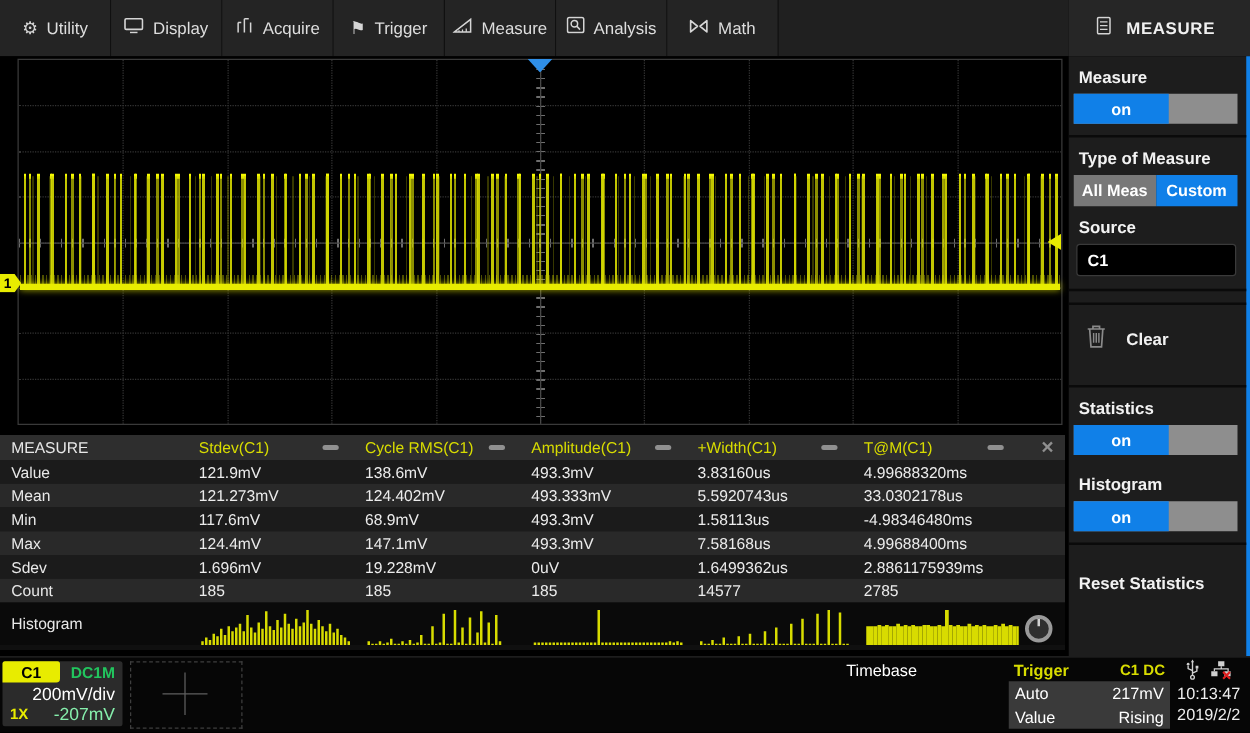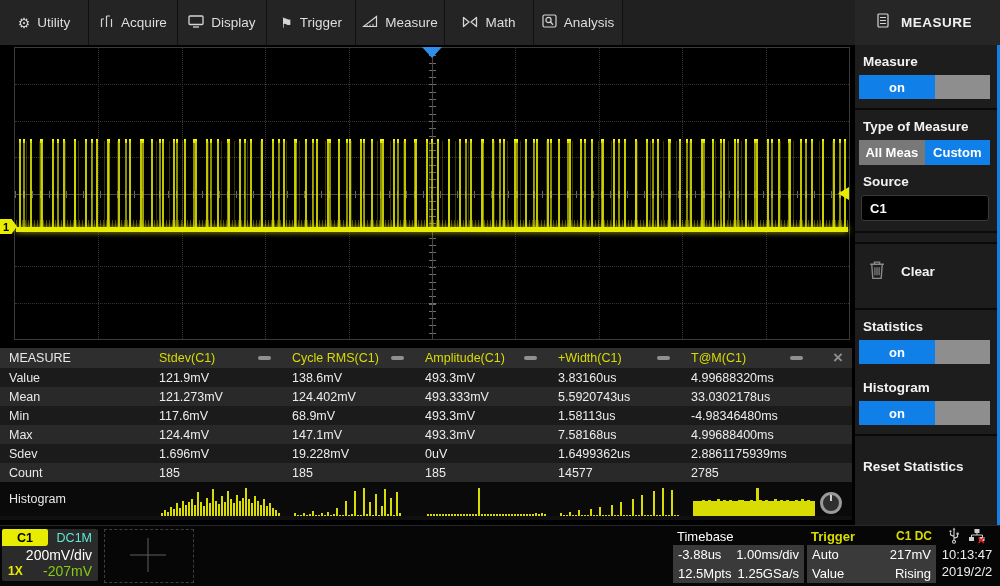--- a/index.html
+++ b/index.html
@@ -92,24 +92,24 @@
            color:#fff;font-weight:bold;font-size:13px;display:flex;align-items:center;padding-left:8px;}
   .sb-row{height:55px;display:flex;align-items:center;gap:15px;padding-left:13px;}
   .sb-row .ml{font-size:13.5px;font-weight:bold;color:#f2f2f2;}
   .sb-reset{height:44px;display:flex;align-items:center;padding-left:8px;font-size:13.5px;font-weight:bold;color:#f2f2f2;margin-top:8px;}
 
   
   .bottombar{position:absolute;left:0;top:525px;width:1000px;height:61px;background:#060606;border-top:1px solid #262626;box-sizing:border-box;}
   .chbox{position:absolute;left:2px;top:3px;width:96px;height:52px;background:#2b2b2b;border-radius:2px;}
   .ch-tab{position:absolute;left:0;top:0;width:46px;height:17px;background:#e8ec00;color:#000;font-weight:bold;
           font-size:12.5px;display:flex;align-items:center;justify-content:center;border-radius:2px 2px 3px 0;}
-  .ch-coupling{position:absolute;right:6px;top:2px;color:#5eead4;font-weight:normal;font-size:12.5px;}
+  .ch-coupling{position:absolute;right:6px;top:2px;color:#22c55e;font-weight:bold;font-size:12.5px;}
   .ch-scale{position:absolute;right:6px;top:18px;color:#fff;font-size:14px;}
   .ch-probe{position:absolute;left:6px;top:35px;color:#e8ec00;font-size:12px;font-weight:bold;}
-  .ch-offset{position:absolute;right:6px;top:34px;color:#84cc16;font-size:14px;}
+  .ch-offset{position:absolute;right:6px;top:34px;color:#86efac;font-size:14px;}
   .emptybox{position:absolute;left:104px;top:3px;width:88px;height:52px;border:1px dashed #3e3e3e;}
   .tbbox{position:absolute;left:673px;top:2px;width:131px;height:56px;}
   .box-title{color:#fff;font-size:13px;padding:1px 4px;height:17px;box-sizing:border-box;}
   .box-vals{background:#3a3a3a;height:38px;display:grid;grid-template-columns:1fr 1fr;align-items:center;
             padding:0 5px;font-size:13px;color:#fff;}
   .box-vals .rt{text-align:right;}
   .trbox{position:absolute;left:807px;top:2px;width:129px;height:56px;}
   .tr-title{display:flex;justify-content:space-between;padding:1px 4px;height:17px;box-sizing:border-box;}
   .tr-title .tl{color:#d8dc00;font-weight:bold;font-size:13px;}
   .tr-title .ts{color:#d8dc00;font-weight:bold;font-size:12px;}
@@ -121,56 +121,56 @@
 <body>
 
 <div class="screen" data-interactable="false">
 
   <header class="topbar" data-interactable="false">
     <div class="menu-item" data-interactable="true">
       <span class="uni" data-interactable="false">⚙</span>
       <span class="ml" data-interactable="false">Utility</span>
     </div>
     <div class="menu-item" data-interactable="true">
-      <span data-interactable="false"><svg width="15" height="14" viewBox="0 0 15 14">
-            <path d="M2.5 13V5M7.5 13V2M12.5 13V5M2.5 5h2.5M7.5 2h3.5" fill="none" stroke="#d5d5d5" stroke-width="1.2"></path>
-          </svg></span>
-      <span class="ml" data-interactable="false">Acquire</span>
-    </div>
-    <div class="menu-item" data-interactable="true">
       <span data-interactable="false"><svg width="16" height="13" viewBox="0 0 16 13">
             <rect x="1" y="1" width="14" height="8.5" rx="1" fill="none" stroke="#d5d5d5" stroke-width="1.3"></rect>
             <path d="M5 12h6" stroke="#d5d5d5" stroke-width="1.3"></path>
           </svg></span>
       <span class="ml" data-interactable="false">Display</span>
+    </div>
+    <div class="menu-item" data-interactable="true">
+      <span data-interactable="false"><svg width="15" height="14" viewBox="0 0 15 14">
+            <path d="M2.5 13V5M7.5 13V2M12.5 13V5M2.5 5h2.5M7.5 2h3.5" fill="none" stroke="#d5d5d5" stroke-width="1.2"></path>
+          </svg></span>
+      <span class="ml" data-interactable="false">Acquire</span>
     </div>
     <div class="menu-item" data-interactable="true">
       <span class="uni" data-interactable="false">⚑</span>
       <span class="ml" data-interactable="false">Trigger</span>
     </div>
     <div class="menu-item" data-interactable="true">
       <span data-interactable="false"><svg width="16" height="13" viewBox="0 0 16 13">
             <path d="M1.5 11.5h13V1.5z" fill="none" stroke="#d5d5d5" stroke-width="1.2"></path>
             <path d="M11 11.5V8.8M8 11.5V9.6M5.2 11.5v-1.4" stroke="#d5d5d5" stroke-width="1"></path>
           </svg></span>
       <span class="ml" data-interactable="false">Measure</span>
-    </div>
-    <div class="menu-item" data-interactable="true">
-      <span data-interactable="false"><svg width="16" height="12" viewBox="0 0 16 12">
-            <path d="M1.5 1.5 7 6 1.5 10.5zM14.5 1.5 9 6l5.5 4.5z" fill="none" stroke="#d5d5d5" stroke-width="1.3" stroke-linejoin="round"></path>
-          </svg></span>
-      <span class="ml" data-interactable="false">Math</span>
     </div>
     <div class="menu-item" data-interactable="true">
       <span data-interactable="false"><svg width="15" height="14" viewBox="0 0 15 14">
             <rect x="1" y="1" width="13" height="12" rx="1.5" fill="none" stroke="#d5d5d5" stroke-width="1.2"></rect>
             <circle cx="6.5" cy="6" r="2.6" fill="none" stroke="#d5d5d5" stroke-width="1.2"></circle>
             <path d="M8.5 8 11 10.7" stroke="#d5d5d5" stroke-width="1.3"></path>
           </svg></span>
       <span class="ml" data-interactable="false">Analysis</span>
+    </div>
+    <div class="menu-item" data-interactable="true">
+      <span data-interactable="false"><svg width="16" height="12" viewBox="0 0 16 12">
+            <path d="M1.5 1.5 7 6 1.5 10.5zM14.5 1.5 9 6l5.5 4.5z" fill="none" stroke="#d5d5d5" stroke-width="1.3" stroke-linejoin="round"></path>
+          </svg></span>
+      <span class="ml" data-interactable="false">Math</span>
     </div>
   </header>
 
   <div class="sb-header" data-interactable="false">
     <span data-interactable="false"><svg width="12" height="15" viewBox="0 0 12 15">
           <rect x="1" y="1" width="10" height="13" rx="1" fill="none" stroke="#d5d5d5" stroke-width="1.2"></rect>
           <path d="M3 4.5h6M3 7.5h6M3 10.5h6" stroke="#d5d5d5" stroke-width="1.1"></path>
         </svg></span>
     <span class="ml" data-interactable="false">MEASURE</span>
   </div>
@@ -559,26 +559,20 @@
     </div>
 
     <div class="emptybox" data-interactable="false">
       <svg width="86" height="50" data-interactable="false">
           <path d="M43 8v34M25 25h36" stroke="#5f5f5f" stroke-width="1" fill="none"></path>
         </svg>
     </div>
 
     <div class="tbbox" data-interactable="true">
       <div class="box-title" data-interactable="false">Timebase</div>
-      <div class="box-vals">
-        <span data-interactable="false">-3.88us</span>
-        <span class="rt" data-interactable="false">1.00ms/div</span>
-        <span data-interactable="false">12.5Mpts</span>
-        <span class="rt" data-interactable="false">1.25GSa/s</span>
-      </div>
     </div>
 
     <div class="trbox" data-interactable="true">
       <div class="tr-title">
         <span class="tl" data-interactable="false">Trigger</span>
         <span class="ts" data-interactable="false">C1 DC</span>
       </div>
       <div class="box-vals">
         <span data-interactable="false">Auto</span>
         <span class="rt" data-interactable="false">217mV</span>

